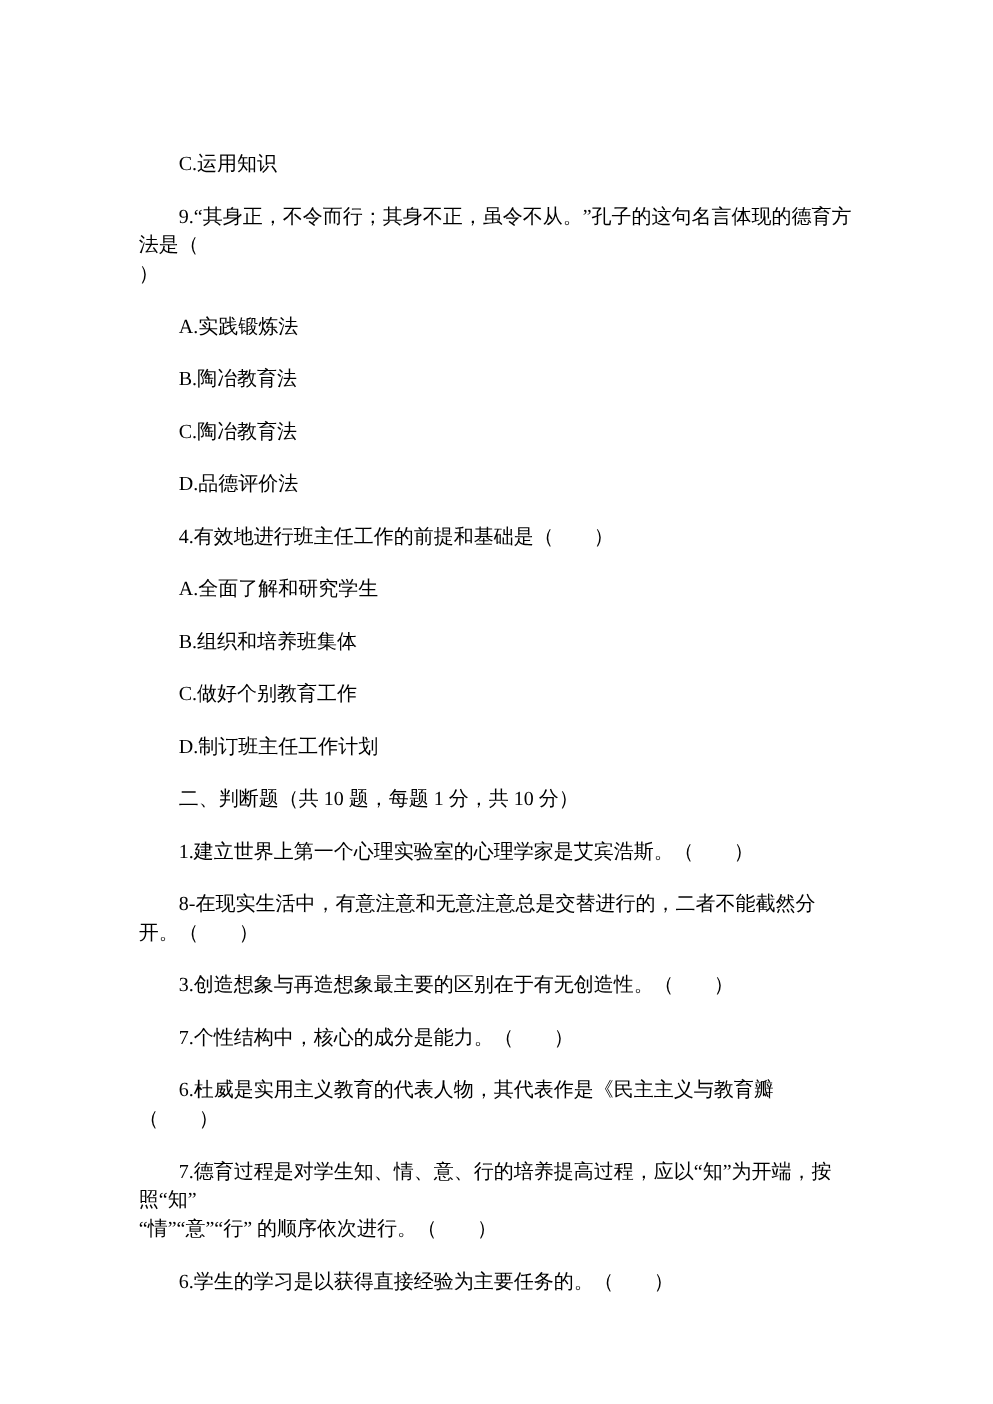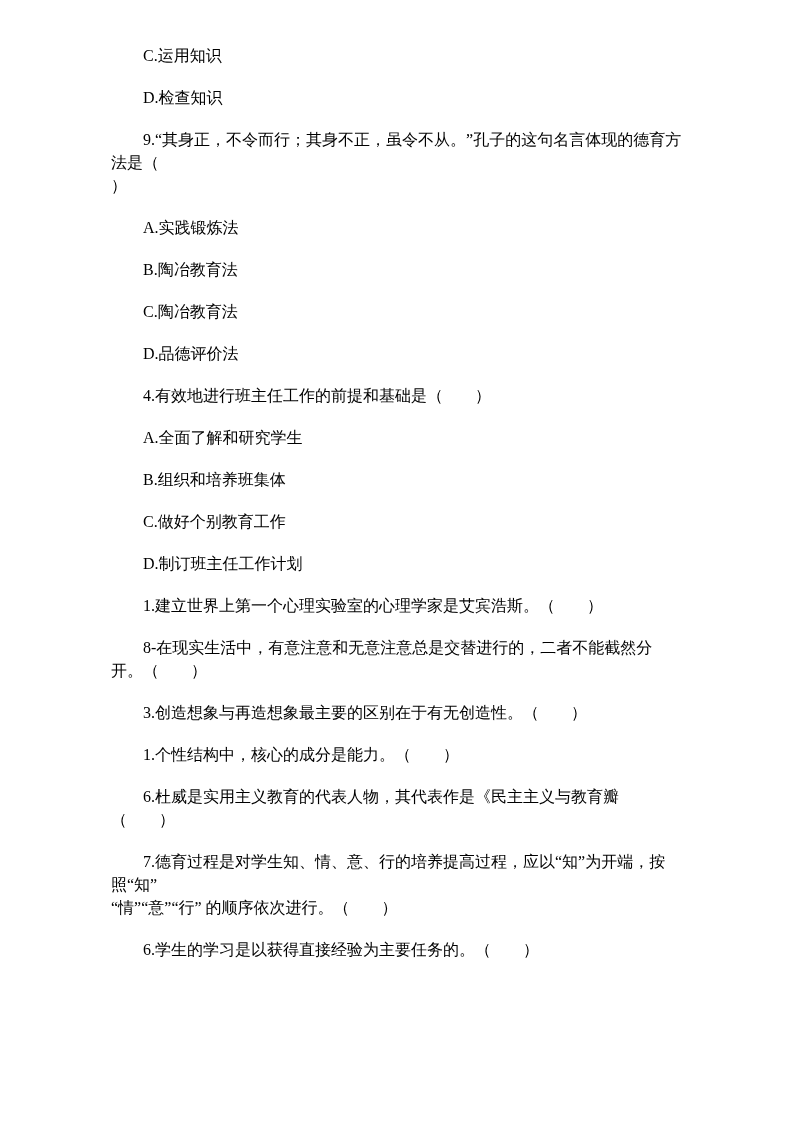--- a/index.html
+++ b/index.html
@@ -7,21 +7,21 @@
     padding: 0;
     background: #ffffff;
   }
   .page {
     position: relative;
     width: 794px;
     height: 1082px;
     box-sizing: border-box;
     background: #ffffff;
     color: #000000;
-    padding: 44px 112px 0 111px;
+    padding: 120px 112px 0 111px;
     font-family: "Liberation Serif", "DejaVu Serif", serif;
     font-size: 16px;
     overflow: hidden;
   }
   p.para {
     margin: 0 0 19px 0;
     padding: 0;
   }
   .ln {
     display: block;
@@ -34,23 +34,20 @@
 </style>
 </head>
 <body>
 
 <div class="page">
 
   <p class="para">
     <span class="ln">C.运用知识</span>
   </p>
 
-  <p class="para">
-    <span class="ln">D.检查知识</span>
-  </p>
 
   <p class="para">
     <span class="ln">9.“其身正，不令而行；其身不正，虽令不从。”孔子的这句名言体现的德育方法是（</span>
     <span class="ln">）</span>
   </p>
 
   <p class="para">
     <span class="ln">A.实践锻炼法</span>
   </p>
 
@@ -79,36 +76,39 @@
   </p>
 
   <p class="para">
     <span class="ln">C.做好个别教育工作</span>
   </p>
 
   <p class="para">
     <span class="ln">D.制订班主任工作计划</span>
   </p>
 
+  <p class="para">
+    <span class="ln">二、判断题（共 10 题，每题 1 分，共 10 分）</span>
+  </p>
 
   <p class="para">
     <span class="ln">1.建立世界上第一个心理实验室的心理学家是艾宾浩斯。（　　）</span>
   </p>
 
   <p class="para">
     <span class="ln">8-在现实生活中，有意注意和无意注意总是交替进行的，二者不能截然分开。（　　）</span>
   </p>
 
   <p class="para">
     <span class="ln">3.创造想象与再造想象最主要的区别在于有无创造性。（　　）</span>
   </p>
 
 
   <p class="para">
-    <span class="ln">1.个性结构中，核心的成分是能力。（　　）</span>
+    <span class="ln">7.个性结构中，核心的成分是能力。（　　）</span>
   </p>
 
   <p class="para">
     <span class="ln">6.杜威是实用主义教育的代表人物，其代表作是《民主主义与教育瓣（　　）</span>
   </p>
 
   <p class="para">
     <span class="ln">7.德育过程是对学生知、情、意、行的培养提高过程，应以“知”为开端，按照“知”</span>
     <span class="ln">“情”“意”“行” 的顺序依次进行。（　　）</span>
   </p>

